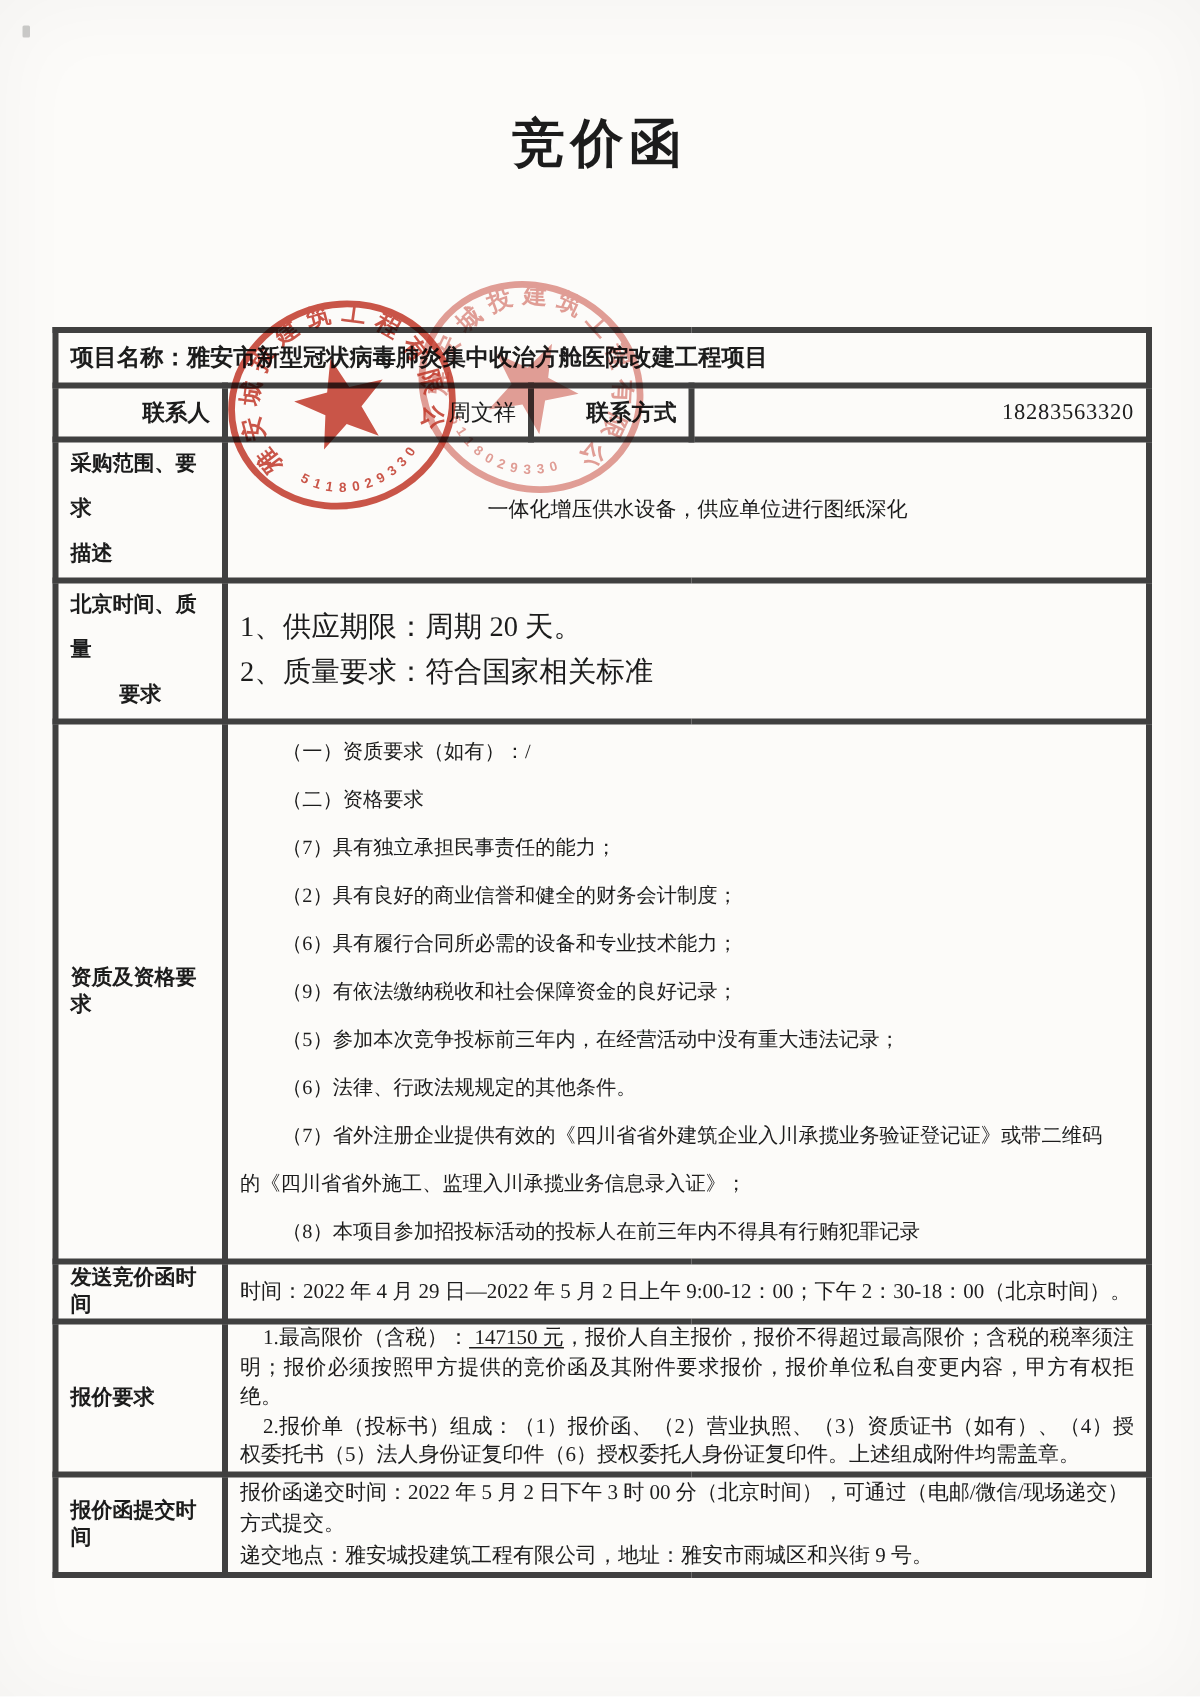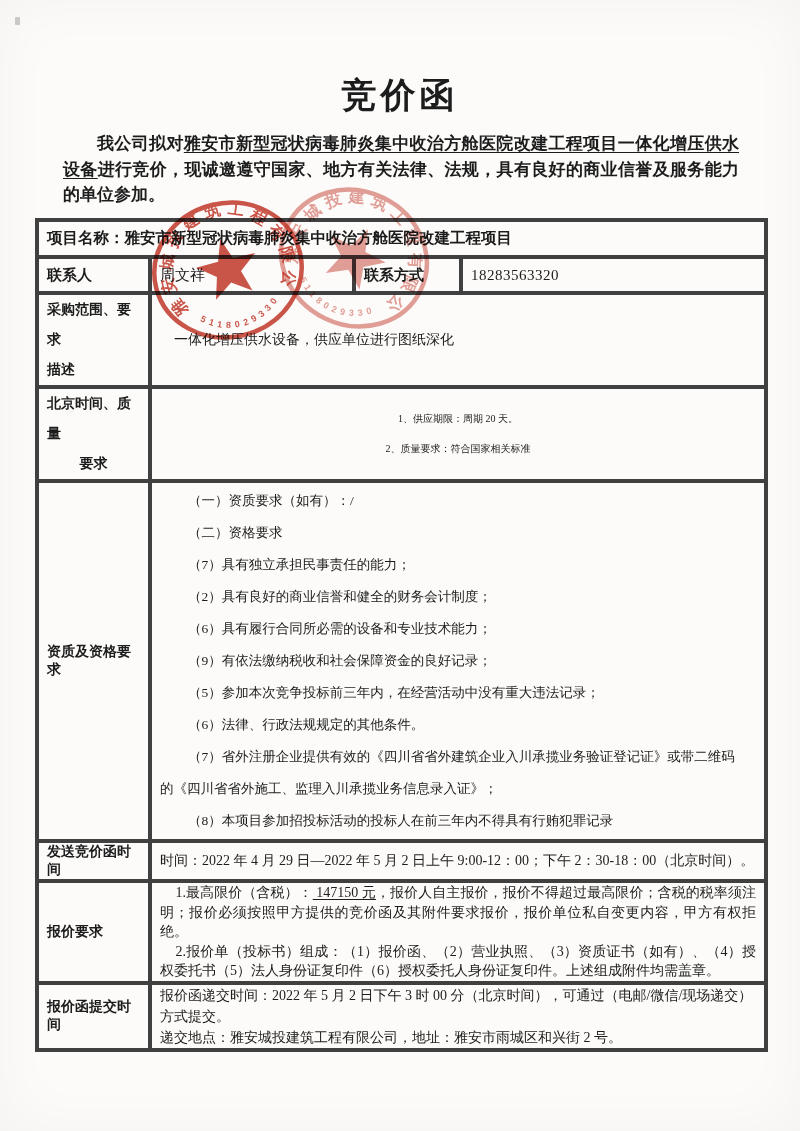--- a/index.html
+++ b/index.html
@@ -25,28 +25,28 @@
   }
   table.doc-table td{
     border:4px solid #404040;padding:0 8px;vertical-align:middle;
     font-size:14px;overflow:hidden;
   }
   td.lab{font-weight:bold;font-size:14.5px;}
   tr.r1 td,tr.r2 td{font-size:15.5px;font-weight:bold;}
   tr.r1{height:37px;}tr.r2{height:32px;}tr.r3{height:36px;}
   tr.r4{height:73px;}tr.r5{height:64px;}tr.r6{height:360px;}
   tr.r7{height:32px;}tr.r8{height:79px;}tr.r9{height:58px;}
-  tr.r3 td{font-size:15px;}
+  tr.r3 td{font-size:15px;text-align:right;}
   tr.r3 td.lab{font-size:15px;}
   .phone{font-size:16px;padding-left:12px;letter-spacing:.5px;}
   .two-line-label div{line-height:30px;}
   .two-line-label .l2-center{text-align:center;}
   td.top{vertical-align:top;padding-top:12px;}
-  .scope-val{font-size:13.5px;padding-top:16px;text-indent:14px;}
-  .supply-val div{line-height:30px;font-size:10px;text-align:center;}
+  .scope-val{font-size:13.5px;padding-top:16px;text-indent:14px;text-align:center;}
+  .supply-val div{line-height:30px;font-size:19px;}
   .qual-cell{padding:8px 8px 6px 8px;}
   .qual-cell div{line-height:32px;font-size:13.5px;padding-left:28px;white-space:nowrap;}
   .qual-cell div.noindent{padding-left:0;}
   .send-val{font-size:13.5px;white-space:nowrap;padding:0 4px 0 8px;}
   .quote-cell{padding:4px 9px;font-size:14px;line-height:19.5px;vertical-align:middle;margin-top:16px;}
   .quote-cell p{margin:0;text-align:justify;text-indent:1.1em;}
   .quote-cell u{text-underline-offset:2px;}
   .submit-cell{padding:5px 9px;font-size:14px;line-height:21px;vertical-align:top;}
   .submit-cell p{margin:0;text-align:left;}
   .stamp-layer{
@@ -57,21 +57,20 @@
 </style>
 </head>
 <body>
 
 <div class="page">
 
   <div class="speck" style="left:15px;top:17px;width:5px;height:8px;"></div>
 
   <h1 class="doc-title">竞价函</h1>
 
-  <p class="intro"><span>我公司拟对</span><u>雅安市新型冠状病毒肺炎集中收治方舱医院改建工程项目一体化增压供水设备</u><span>进行竞价，现诚邀遵守国家、地方有关法律、法规，具有良好的商业信誉及服务能力的单位参加。</span></p>
 
   <table class="doc-table">
     <colgroup>
         <col style="width:113px">
         <col style="width:204px">
         <col style="width:107px">
         <col style="width:305px">
       </colgroup>
 
     <tbody>
@@ -133,21 +132,21 @@
       <td colspan="3" class="quote-cell">
         <p><span>1.最高限价（含税）：</span><u> 147150 元</u><span>，报价人自主报价，报价不得超过最高限价；含税的税率须注明；报价必须按照甲方提供的竞价函及其附件要求报价，报价单位私自变更内容，甲方有权拒绝。</span></p>
         <p>2.报价单（投标书）组成：（1）报价函、（2）营业执照、（3）资质证书（如有）、（4）授权委托书（5）法人身份证复印件（6）授权委托人身份证复印件。上述组成附件均需盖章。</p>
       </td>
     </tr>
 
     <tr class="r9">
       <td class="lab">报价函提交时间</td>
       <td colspan="3" class="submit-cell">
         <p>报价函递交时间：2022 年 5 月 2 日下午 3 时 00 分（北京时间），可通过（电邮/微信/现场递交）方式提交。</p>
-        <p>递交地点：雅安城投建筑工程有限公司，地址：雅安市雨城区和兴街 2 号。</p>
+        <p>递交地点：雅安城投建筑工程有限公司，地址：雅安市雨城区和兴街 9 号。</p>
       </td>
     </tr>
   </tbody>
     </table>
 
   <svg class="stamp-layer" viewBox="0 0 800 520" xmlns="http://www.w3.org/2000/svg">
     <defs>
       <path id="ringTop" d="M -42.9 36 A 56 56 0 1 1 42.9 36"></path>
       <path id="ringBottom" d="M -44.4 37.3 A 58 58 0 0 0 44.4 37.3"></path>
     </defs>

